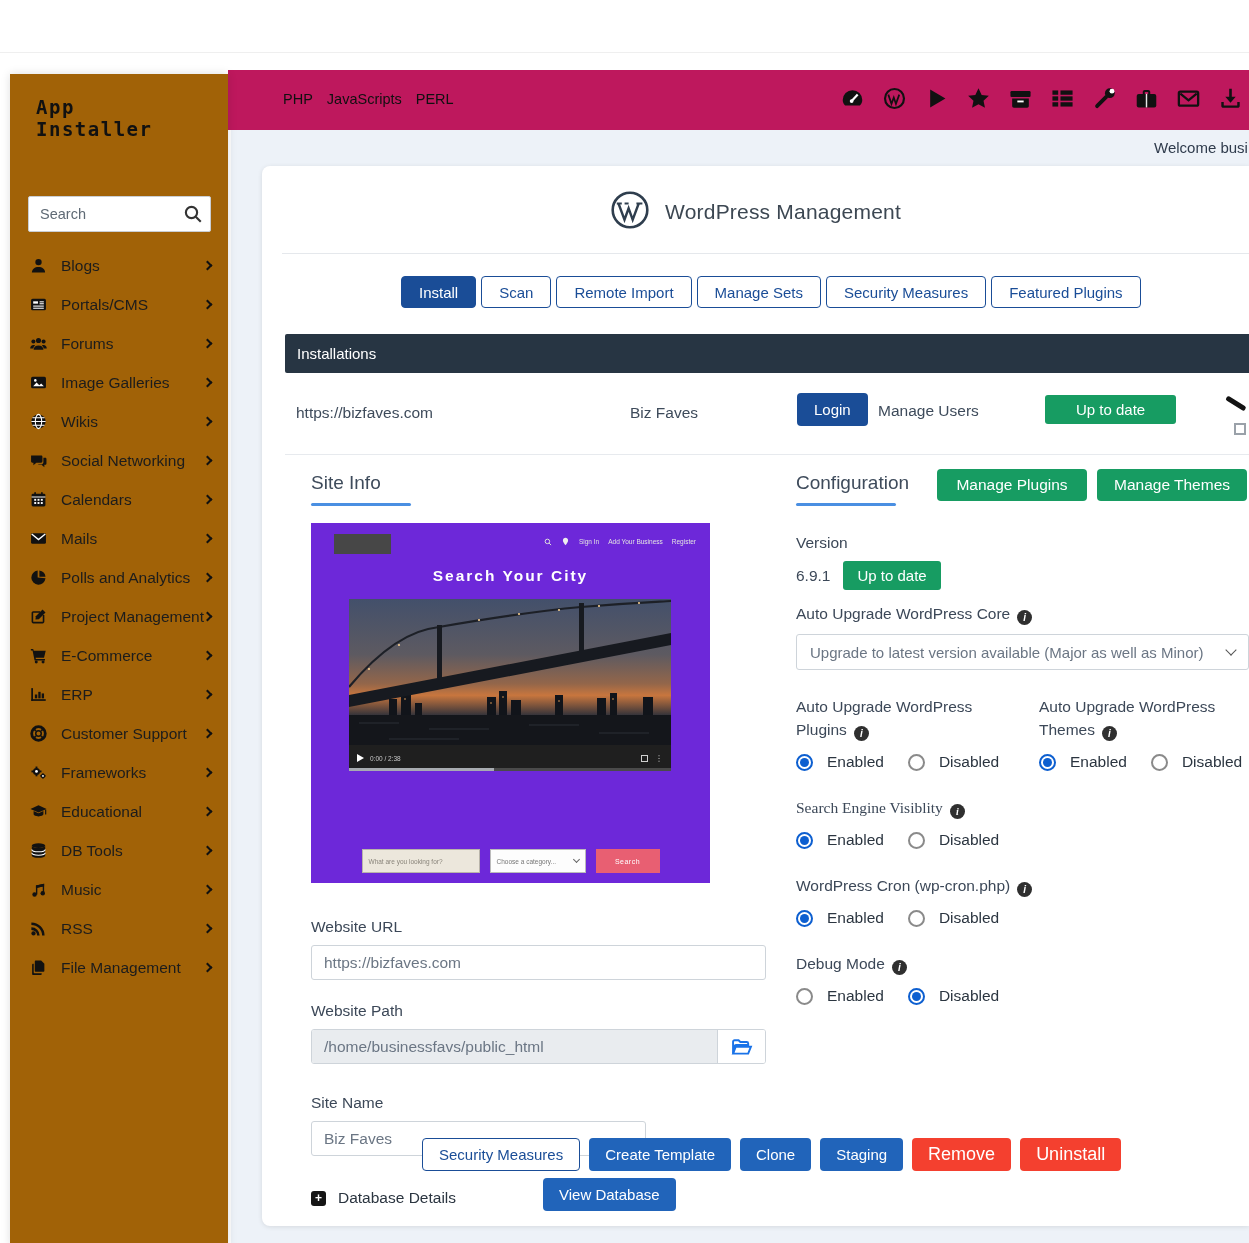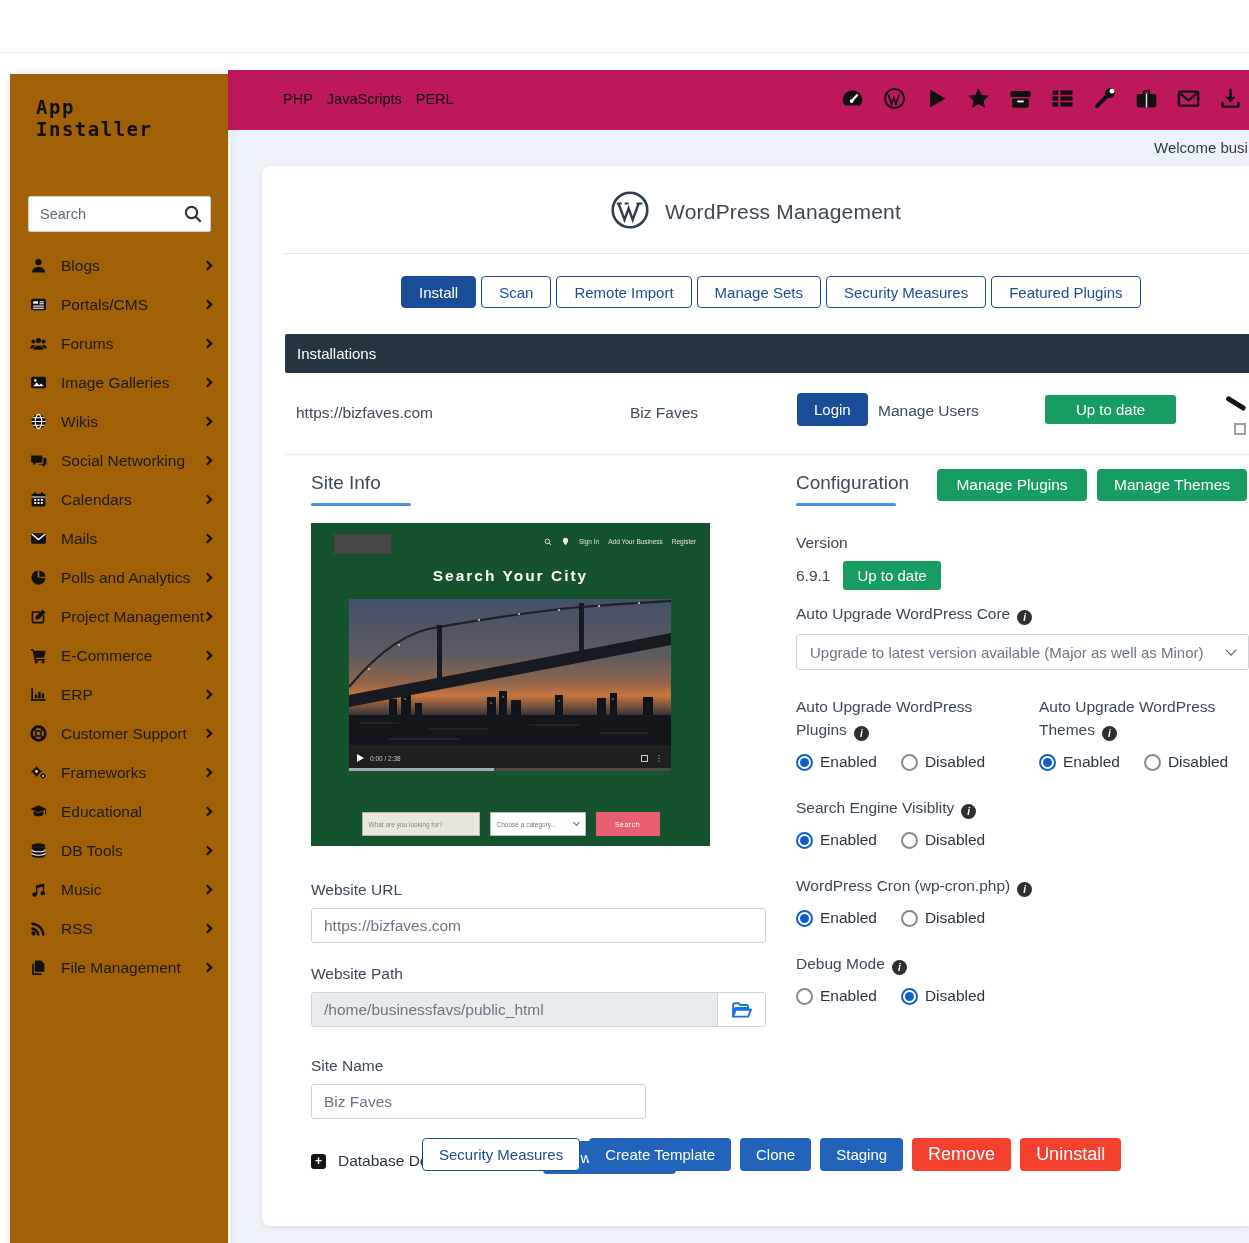--- a/index.html
+++ b/index.html
@@ -69,21 +69,21 @@
   
   .col-left  { position:absolute; left:49px;  top:306px; width:455px; }
   .col-right { position:absolute; left:534px; top:306px; width:453px; }
   .sec-head { font-size:19px; color:#3e4b5b; }
   .sec-underline { width:100px; height:3px; background:#4a8fe2; border-radius:2px; margin-top:9px; }
   .label { font-size:15.5px; color:#3c4858; }
   .txt-input { width:455px; height:35px; border:1px solid #ced4da; border-radius:3px; padding:0 12px;
     font-size:15.5px; color:#6b7684; font-family:inherit; background:#fff; }
 
   
-  .preview { position:relative; margin-top:17px; width:399px; height:323px; background:#14532d;text-decoration:underline; }
+  .preview { position:relative; margin-top:17px; width:399px; height:360px; background:#6d28d9;text-decoration:underline; }
   .pv-logo { position:absolute; left:23px; top:11px; width:57px; height:20px; background:#474747; }
   .pv-nav { position:absolute; right:14px; top:14px; display:flex; gap:9px; align-items:center;
     font-size:6.5px; color:#e2e2e2; }
   .pv-title { position:absolute; left:0; top:44px; width:100%; text-align:center; color:#fff;
     font-size:15.5px; font-weight:bold; letter-spacing:2px; }
   .pv-video { position:absolute; left:38px; top:76px; width:322px; height:172px; background:#101216; }
   .pv-img { position:absolute; inset:0 0 26px 0;
     background:linear-gradient(180deg,#43506b 0%,#5d5a61 38%,#93664a 58%,#c8763e 66%,#30313a 80%,#1d2026 100%); }
   .pv-img svg { position:absolute; inset:0; width:100%; height:100%; }
   .pv-ctrl { position:absolute; left:0; right:0; bottom:0; height:26px; background:#1f1f1f;
@@ -140,21 +140,21 @@
   .info-icon::before { content:"i"; }
   .select-box { margin-top:9px; width:453px; height:36px; border:1px solid #ced4da; border-radius:3px;
     display:flex; align-items:center; padding:0 13px; font-size:15px; color:#6b7684; cursor:pointer; }
   .select-box b { margin-left:auto; width:8px; height:8px; border-right:1.8px solid #555;
     border-bottom:1.8px solid #555; transform:rotate(45deg); margin-top:-4px; }
   .opt-2col { display:flex; margin-top:25px; }
   .opt-2col > div { width:243px; }
   .opt-2col > div + div { width:210px; }
   .opt-label { font-size:15.5px; color:#3c4858; line-height:23px; max-width:215px; }
   .radios { display:flex; gap:24px; margin-top:12px; }
-  .radio-wrap { display:flex; align-items:center; gap:7px; font-size:15.5px; color:#2b3540; cursor:pointer; }
+  .radio-wrap { display:flex; align-items:center; gap:14px; font-size:15.5px; color:#2b3540; cursor:pointer; }
   .radio { width:17px; height:17px; border-radius:50%; border:2px solid #8a8a8a; background:#fff;
     display:inline-flex; align-items:center; justify-content:center; }
   .radio.checked { border-color:#0d5fd0; }
   .radio.checked::after { content:""; width:9px; height:9px; border-radius:50%; background:#0d5fd0; }
   .opt-block { margin-top:25px; }
 
   
   .actions { position:absolute; left:160px; top:972px; display:flex; gap:9px; }
   .btn-outline { background:#fff; color:#1a4d97; border:1px solid #1a4d97; border-radius:4px;
     height:33px; padding:0 16px; font-size:15px; font-family:inherit; cursor:pointer; }
@@ -662,21 +662,21 @@
               </label>
             <label class="radio-wrap">
                 <span class="radio"></span>
                 <span>Disabled</span>
               </label>
           </div>
         </div>
       </div>
 
       <div class="opt-block">
-        <div class="opt-label" style="max-width:none;"><span>Search Engine Visiblity</span><span class="info-icon"></span></div>
+        <div class="opt-label" style="max-width:none;font-family:Liberation Serif, serif;"><span>Search Engine Visiblity</span><span class="info-icon"></span></div>
         <div class="radios">
           <label class="radio-wrap">
               <span class="radio checked"></span>
               <span>Enabled</span>
             </label>
           <label class="radio-wrap">
               <span class="radio"></span>
               <span>Disabled</span>
             </label>
         </div>

